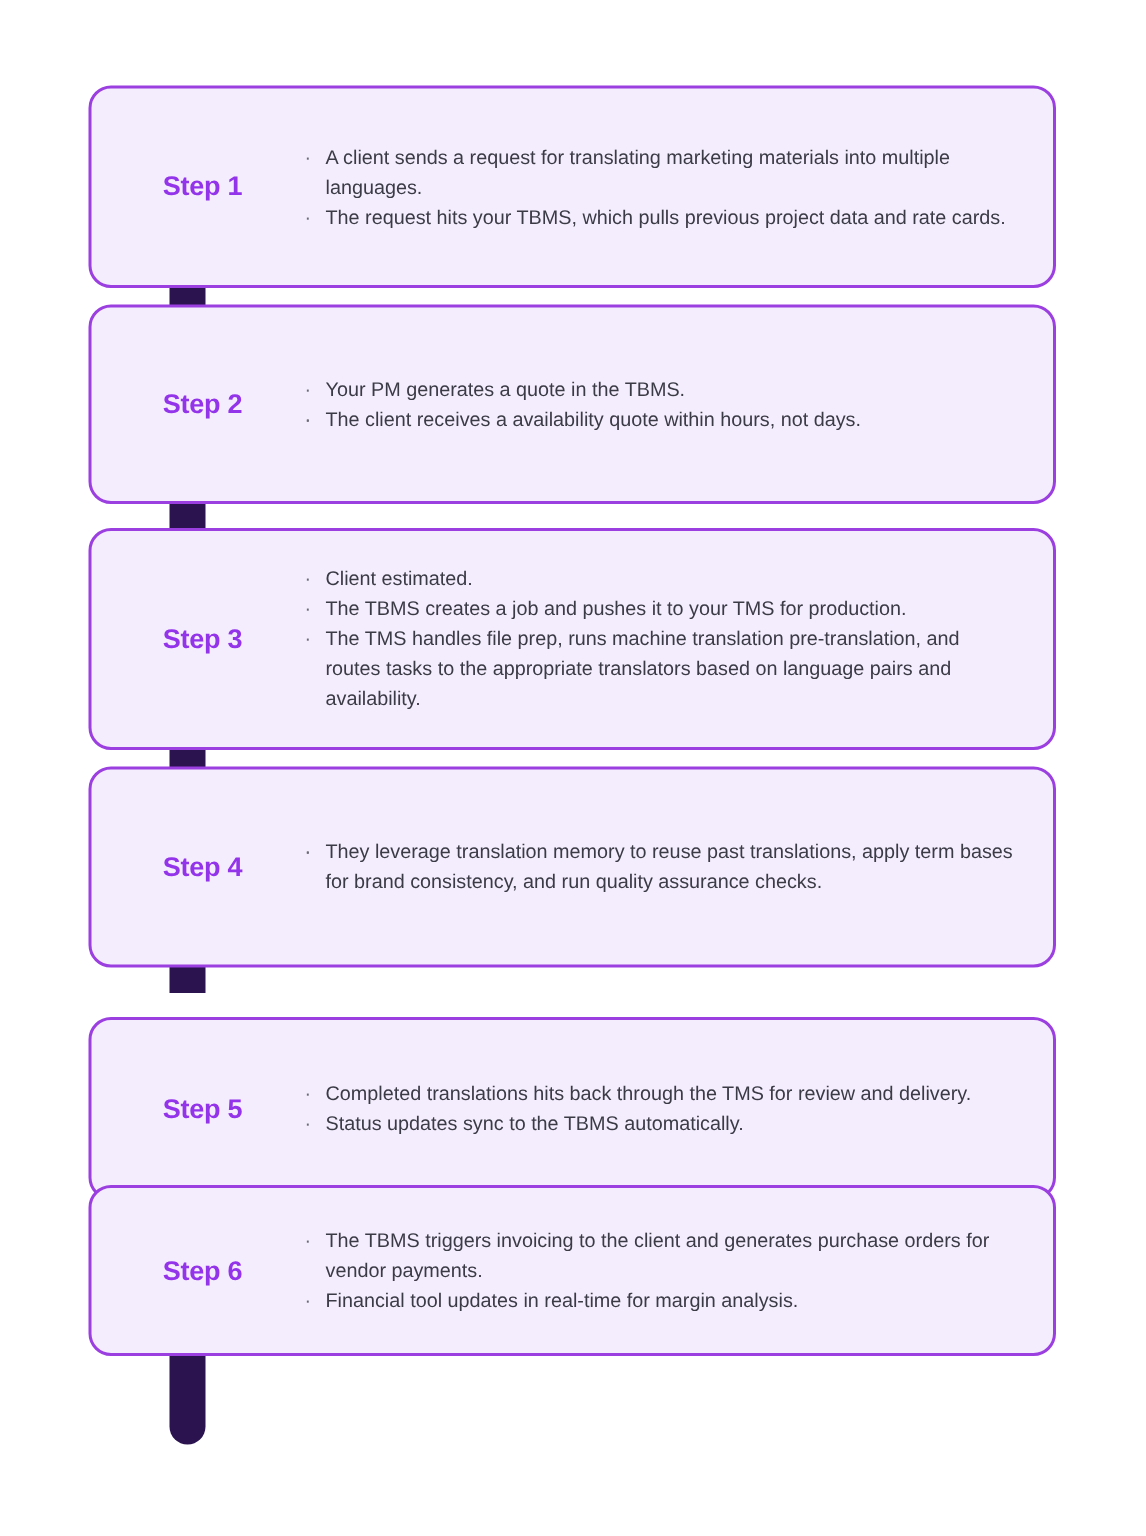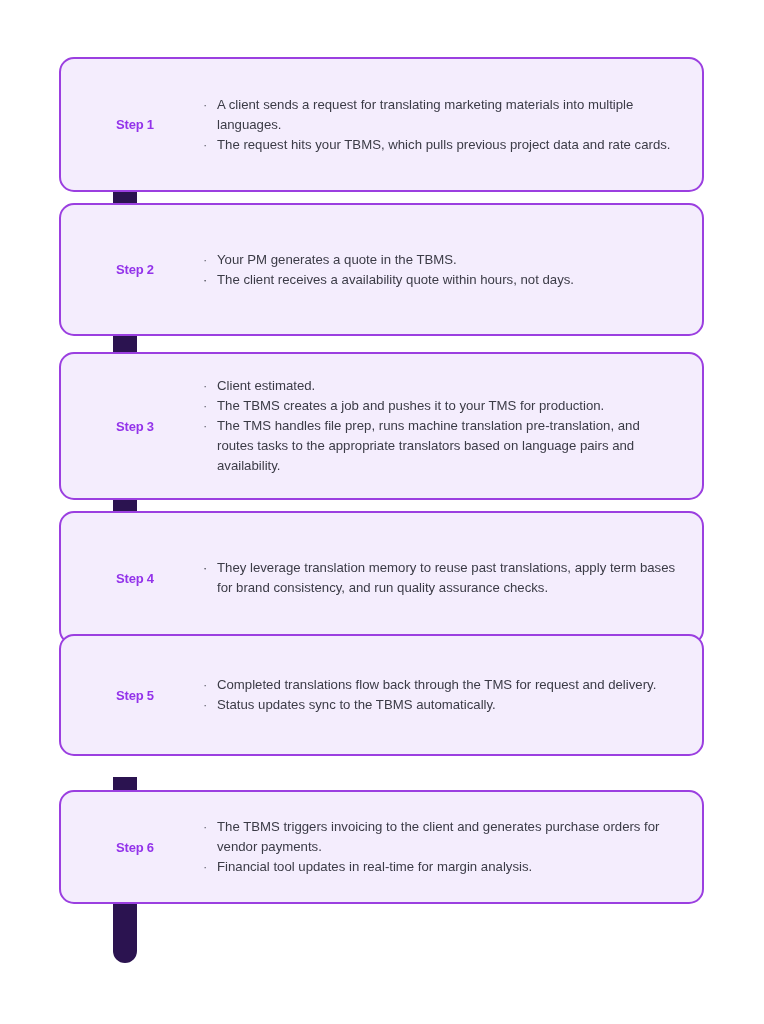--- a/index.html
+++ b/index.html
@@ -47,21 +47,21 @@
     border: 2px solid #9b3fe0;
     border-radius: 15px;
     display: flex;
     align-items: center;
     z-index: 2;
   }
 
   .step-label {
     flex: 0 0 140px;
     text-align: center;
-    font-size: 13px;
+    font-size: 18px;
     font-weight: bold;
     color: #9333ea;
     letter-spacing: -0.2px;
     padding-left: 8px;
   }
 
   .step-body {
     flex: 1 1 auto;
     padding-right: 22px;
     padding-top: 2px;
@@ -132,25 +132,25 @@
     </div>
     <div class="step-card" style="top: 511px; height: 134px;">
       <div class="step-label">Step 4</div>
       <div class="step-body">
         <ul class="bullet-list">
           <li><span class="dot">·</span></li>
           <li><span class="dot">·</span><span>They leverage translation memory to reuse past translations, apply term bases for brand consistency, and run quality assurance checks.</span></li>
         </ul>
       </div>
     </div>
-    <div class="step-card" style="top: 634px; height: 122px;">
+    <div class="step-card" style="top: 678px; height: 122px;">
       <div class="step-label">Step 5</div>
       <div class="step-body">
         <ul class="bullet-list">
-          <li><span class="dot">·</span><span>Completed translations flow back through the TMS for request and delivery.</span></li>
+          <li><span class="dot">·</span><span>Completed translations hits back through the TMS for review and delivery.</span></li>
           <li><span class="dot">·</span><span>Status updates sync to the TBMS automatically.</span></li>
         </ul>
       </div>
     </div>
     <div class="step-card" style="top: 790px; height: 114px;">
       <div class="step-label">Step 6</div>
       <div class="step-body">
         <ul class="bullet-list">
           <li><span class="dot">·</span><span>The TBMS triggers invoicing to the client and generates purchase orders for vendor payments.</span></li>
           <li><span class="dot">·</span><span>Financial tool updates in real-time for margin analysis.</span></li>

